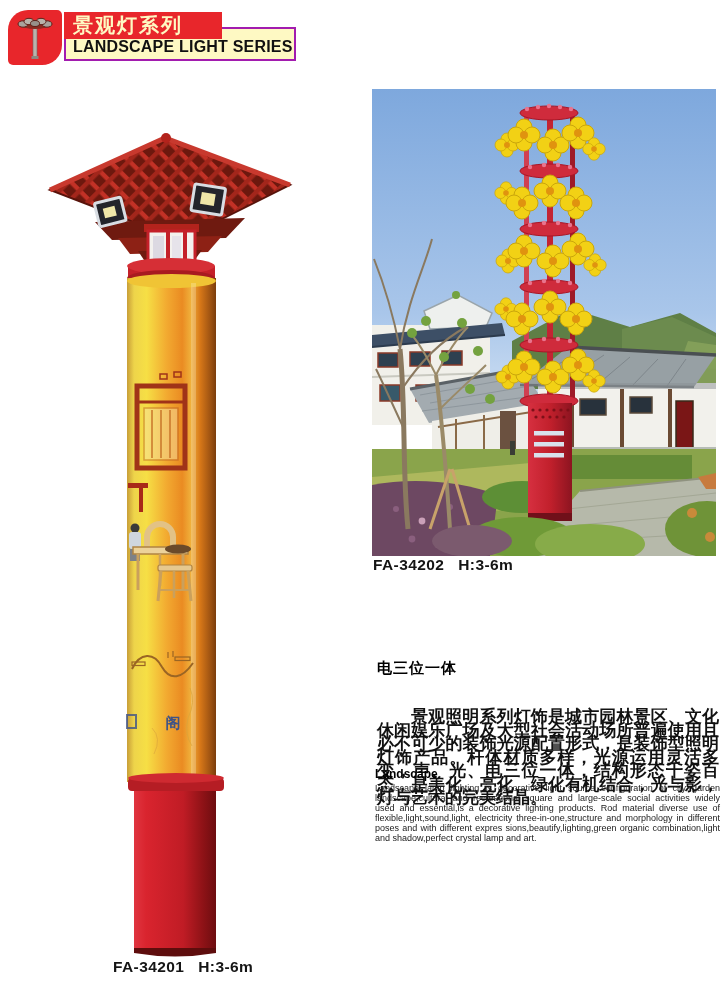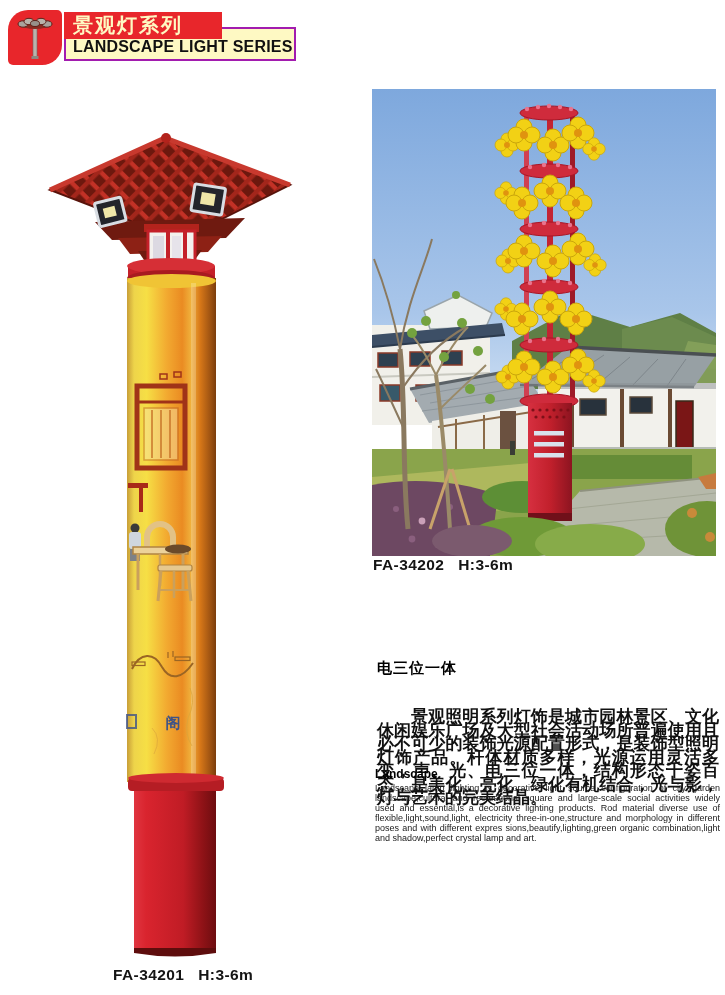--- a/index.html
+++ b/index.html
@@ -15,21 +15,21 @@
   .en-box{position:absolute;left:64px;top:27px;width:232px;height:34px;background:#fef9c3;
           border:2px solid #a21caf;box-sizing:border-box;z-index:1;}
   .en-box span{position:absolute;left:7px;bottom:3px;font-size:16px;font-weight:bold;
                color:#111;letter-spacing:.2px;white-space:nowrap;}
   
   .lamp1-wrap{position:absolute;left:40px;top:128px;width:290px;height:840px;}
   .photo-wrap{position:absolute;left:372px;top:89px;width:344px;height:467px;}
   .model-label{position:absolute;font-size:15.5px;font-weight:bold;color:#151515;
                letter-spacing:.4px;white-space:nowrap;}
   .model-label .spec{margin-left:14px;}
-  #label-1{left:113px;top:958px;margin-top:8px;}
+  #label-1{left:113px;top:958px;}
   #label-2{left:373px;top:556px;}
   
   .zh-head{position:absolute;left:377px;top:659px;font-size:15px;font-weight:bold;color:#000;
            letter-spacing:1px;}
   .zh-body{position:absolute;left:377px;top:682px;width:342px;font-size:17px;line-height:13.5px;
            color:#111;text-align:justify;text-indent:2em;font-weight:bold;margin-top:28px;}
   .en-head{position:absolute;left:375px;top:767px;font-size:12px;font-weight:bold;color:#000;}
   .en-body{position:absolute;left:375px;top:784px;width:345px;font-size:9px;line-height:9.9px;
            color:#1a1a1a;text-align:justify;font-weight:normal;}
 </style>

